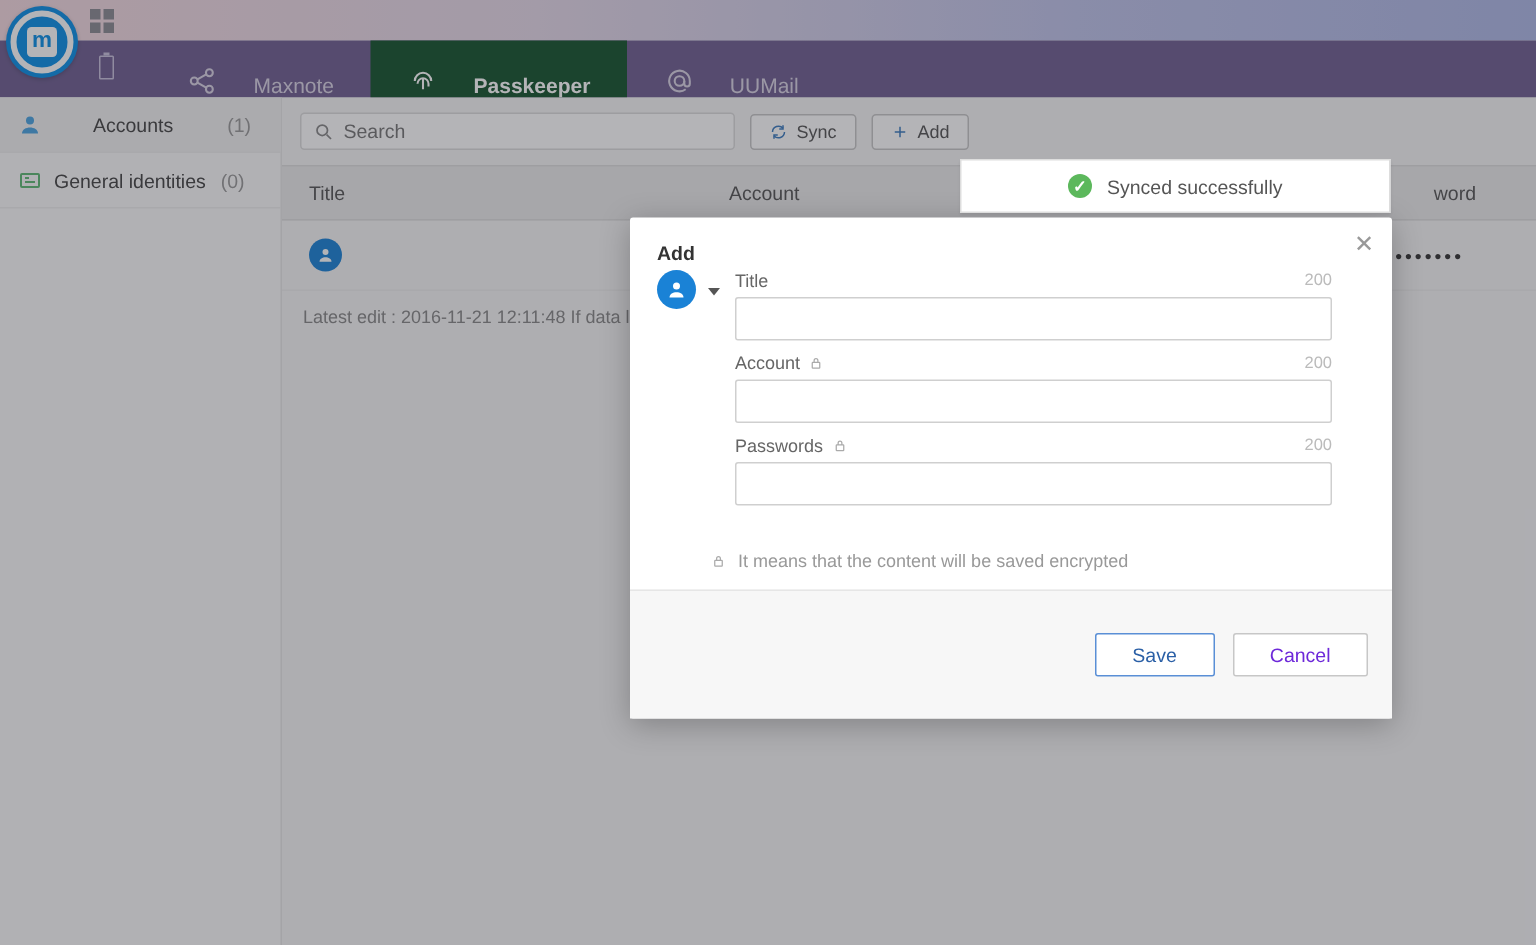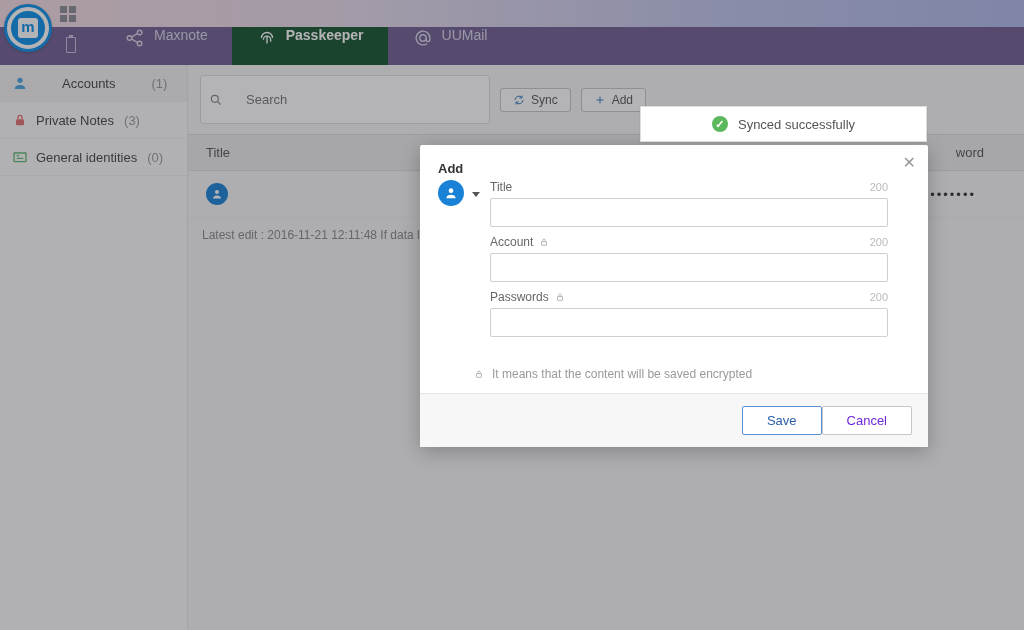--- a/index.html
+++ b/index.html
@@ -9,35 +9,35 @@
     .titlebar .apps-icon { width: 16px; height: 16px; display: grid; grid-template-columns: 7px 7px; grid-template-rows: 7px 7px; gap: 2px; }
     .titlebar .apps-icon span { background: #8a8a93; }
 
     .logo { position: absolute; top: 4px; left: 4px; width: 48px; height: 48px; border-radius: 50%; background: #0a8fe6; display: flex; align-items: center; justify-content: center; z-index: 50; box-shadow: 0 1px 3px rgba(0,0,0,0.2); }
     .logo::before { content: ""; width: 34px; height: 34px; border: 4px solid #fff; border-radius: 50%; position: absolute; }
     .logo::after { content: "m"; color: #0a8fe6; background: #fff; width: 20px; height: 20px; border-radius: 3px; font-weight: bold; font-size: 15px; text-align: center; line-height: 18px; z-index: 1; }
 
     .navbar { height: 38px; background: #6f5f91; display: flex; align-items: stretch; padding-left: 60px; color: #d9d3e4; font-size: 14px; }
     .navbar .battery { margin: 10px 24px 0 6px; width: 10px; height: 16px; border: 1px solid #c8c1dc; border-radius: 1px; position: relative; }
     .navbar .battery::before { content: ""; position: absolute; top: -3px; left: 2px; width: 4px; height: 2px; background: #c8c1dc; }
-    .nav-item { display: flex; align-items: flex-start; padding: 0 24px; gap: 8px; cursor: pointer; }
+    .nav-item { display: flex; align-items: flex-end; padding: 0 24px; gap: 23px; cursor: pointer; }
     .nav-item.active { background: #14532d; color: #fff; font-weight: 600; }
     .nav-icon { width: 22px; height: 22px; display: flex; align-items: center; justify-content: center; }
     .nav-icon svg { stroke: currentColor; fill: none; stroke-width: 1.5; }
 
     .workspace { display: flex; height: 565px; }
     .sidebar { width: 188px; background: #fbfbfb; border-right: 1px solid #e6e6e6; }
     .sidebar-item { display: flex; align-items: center; padding: 10px 12px; font-size: 13px; color: #444; border-bottom: 1px solid #eee; gap: 8px; cursor: pointer; }
     .sidebar-item.active { background: #f2f2f2; gap: 34px; }
     .sidebar-item .cnt { color: #999; margin-left: 2px; }
     .side-ico { width: 16px; height: 16px; }
 
     .main { flex: 1; background: #f6f6f6; position: relative; }
     .toolbar { display: flex; align-items: center; padding: 10px 12px; gap: 10px; }
-    .search { flex: 0 0 290px; display: flex; align-items: center; background: #fff; border: 1px solid #dcdcdc; border-radius: 3px; padding: 16px 8px; gap: 23px; }
+    .search { flex: 0 0 290px; display: flex; align-items: center; background: #fff; border: 1px solid #dcdcdc; border-radius: 3px; padding: 4px 8px; gap: 6px; }
     .search input { border: none; outline: none; font-size: 13px; flex: 1; color: #444; background: transparent; }
     .btn { background: #fff; border: 1px solid #c7c7c7; border-radius: 3px; padding: 4px 12px; font-size: 12px; color: #555; display: inline-flex; align-items: center; gap: 6px; cursor: pointer; }
     .btn .mini-ico { width: 12px; height: 12px; }
 
     .table-head { display: flex; background: #ececec; border-top: 1px solid #ddd; border-bottom: 1px solid #ddd; font-size: 13px; color: #555; }
     .table-head > div { padding: 10px 18px; }
     .th-title { width: 280px; } .th-account { width: 280px; } .th-pw { flex: 1; }
 
     .row { display: flex; align-items: center; padding: 12px 18px; border-bottom: 1px solid #eee; font-size: 13px; color: #333; }
     .row .user-avatar { width: 22px; height: 22px; border-radius: 50%; background: #1a82d6; display: flex; align-items: center; justify-content: center; margin-right: 10px; }
@@ -62,21 +62,21 @@
     .fields { flex: 1; }
     .field { margin-bottom: 8px; }
     .field-label { display: flex; justify-content: space-between; align-items: center; font-size: 12px; color: #666; margin-bottom: 4px; }
     .field-label .lab { display: flex; align-items: center; gap: 6px; }
     .field-label .max { color: #bbb; font-size: 11px; }
     .lock-sm { width: 10px; height: 12px; }
     .field input, .field textarea { width: 100%; border: 1px solid #cfcfcf; border-radius: 2px; padding: 6px 8px; font-size: 13px; outline: none; font-family: inherit; resize: none; }
     .field textarea { height: 64px; }
 
     .hint { display: flex; align-items: center; gap: 8px; font-size: 12px; color: #999; padding: 6px 0 12px 54px; }
-    .modal-foot { background: #f7f7f7; border-top: 1px solid #e6e6e6; padding: 12px 16px; display: flex; justify-content: flex-end; }
+    .modal-foot { background: #f7f7f7; border-top: 1px solid #e6e6e6; padding: 28px 16px; display: flex; justify-content: flex-end; gap: 12px; }
     .mbtn { padding: 6px 24px; font-size: 13px; background: #fff; border: 1px solid #c7c7c7; border-radius: 2px; cursor: pointer; color: #6d28d9; }
     .mbtn.primary { border-color: #5a8fd6; color: #2a5fa6; } 
   </style>
 </head>
 <body>
 
 <div class="titlebar">
   <div class="apps-icon">
       <span></span>
       <span></span>
@@ -123,28 +123,20 @@
 
 <div class="workspace">
   <div class="sidebar">
     <div class="sidebar-item active">
       <svg class="side-ico" viewBox="0 0 24 24" fill="#4aa3e0">
           <circle cx="12" cy="8" r="4"></circle>
           <path d="M4 21c0-4 4-6 8-6s8 2 8 6z"></path>
         </svg>
       <span>Accounts</span>
       <span class="cnt">(1)</span>
-    </div>
-    <div class="sidebar-item">
-      <svg class="side-ico" viewBox="0 0 24 24" fill="#e27070">
-          <rect x="6" y="11" width="12" height="9" rx="2"></rect>
-          <path d="M9 11V8a3 3 0 0 1 6 0v3" fill="none" stroke="#e27070" stroke-width="2"></path>
-        </svg>
-      <span>Private Notes</span>
-      <span class="cnt">(3)</span>
     </div>
     <div class="sidebar-item">
       <svg class="side-ico" viewBox="0 0 24 24" fill="none" stroke="#5fb873" stroke-width="2">
           <rect x="3" y="6" width="18" height="13" rx="1"></rect>
           <path d="M7 10h4M7 14h10"></path>
         </svg>
       <span>General identities</span>
       <span class="cnt">(0)</span>
     </div>
   </div>

